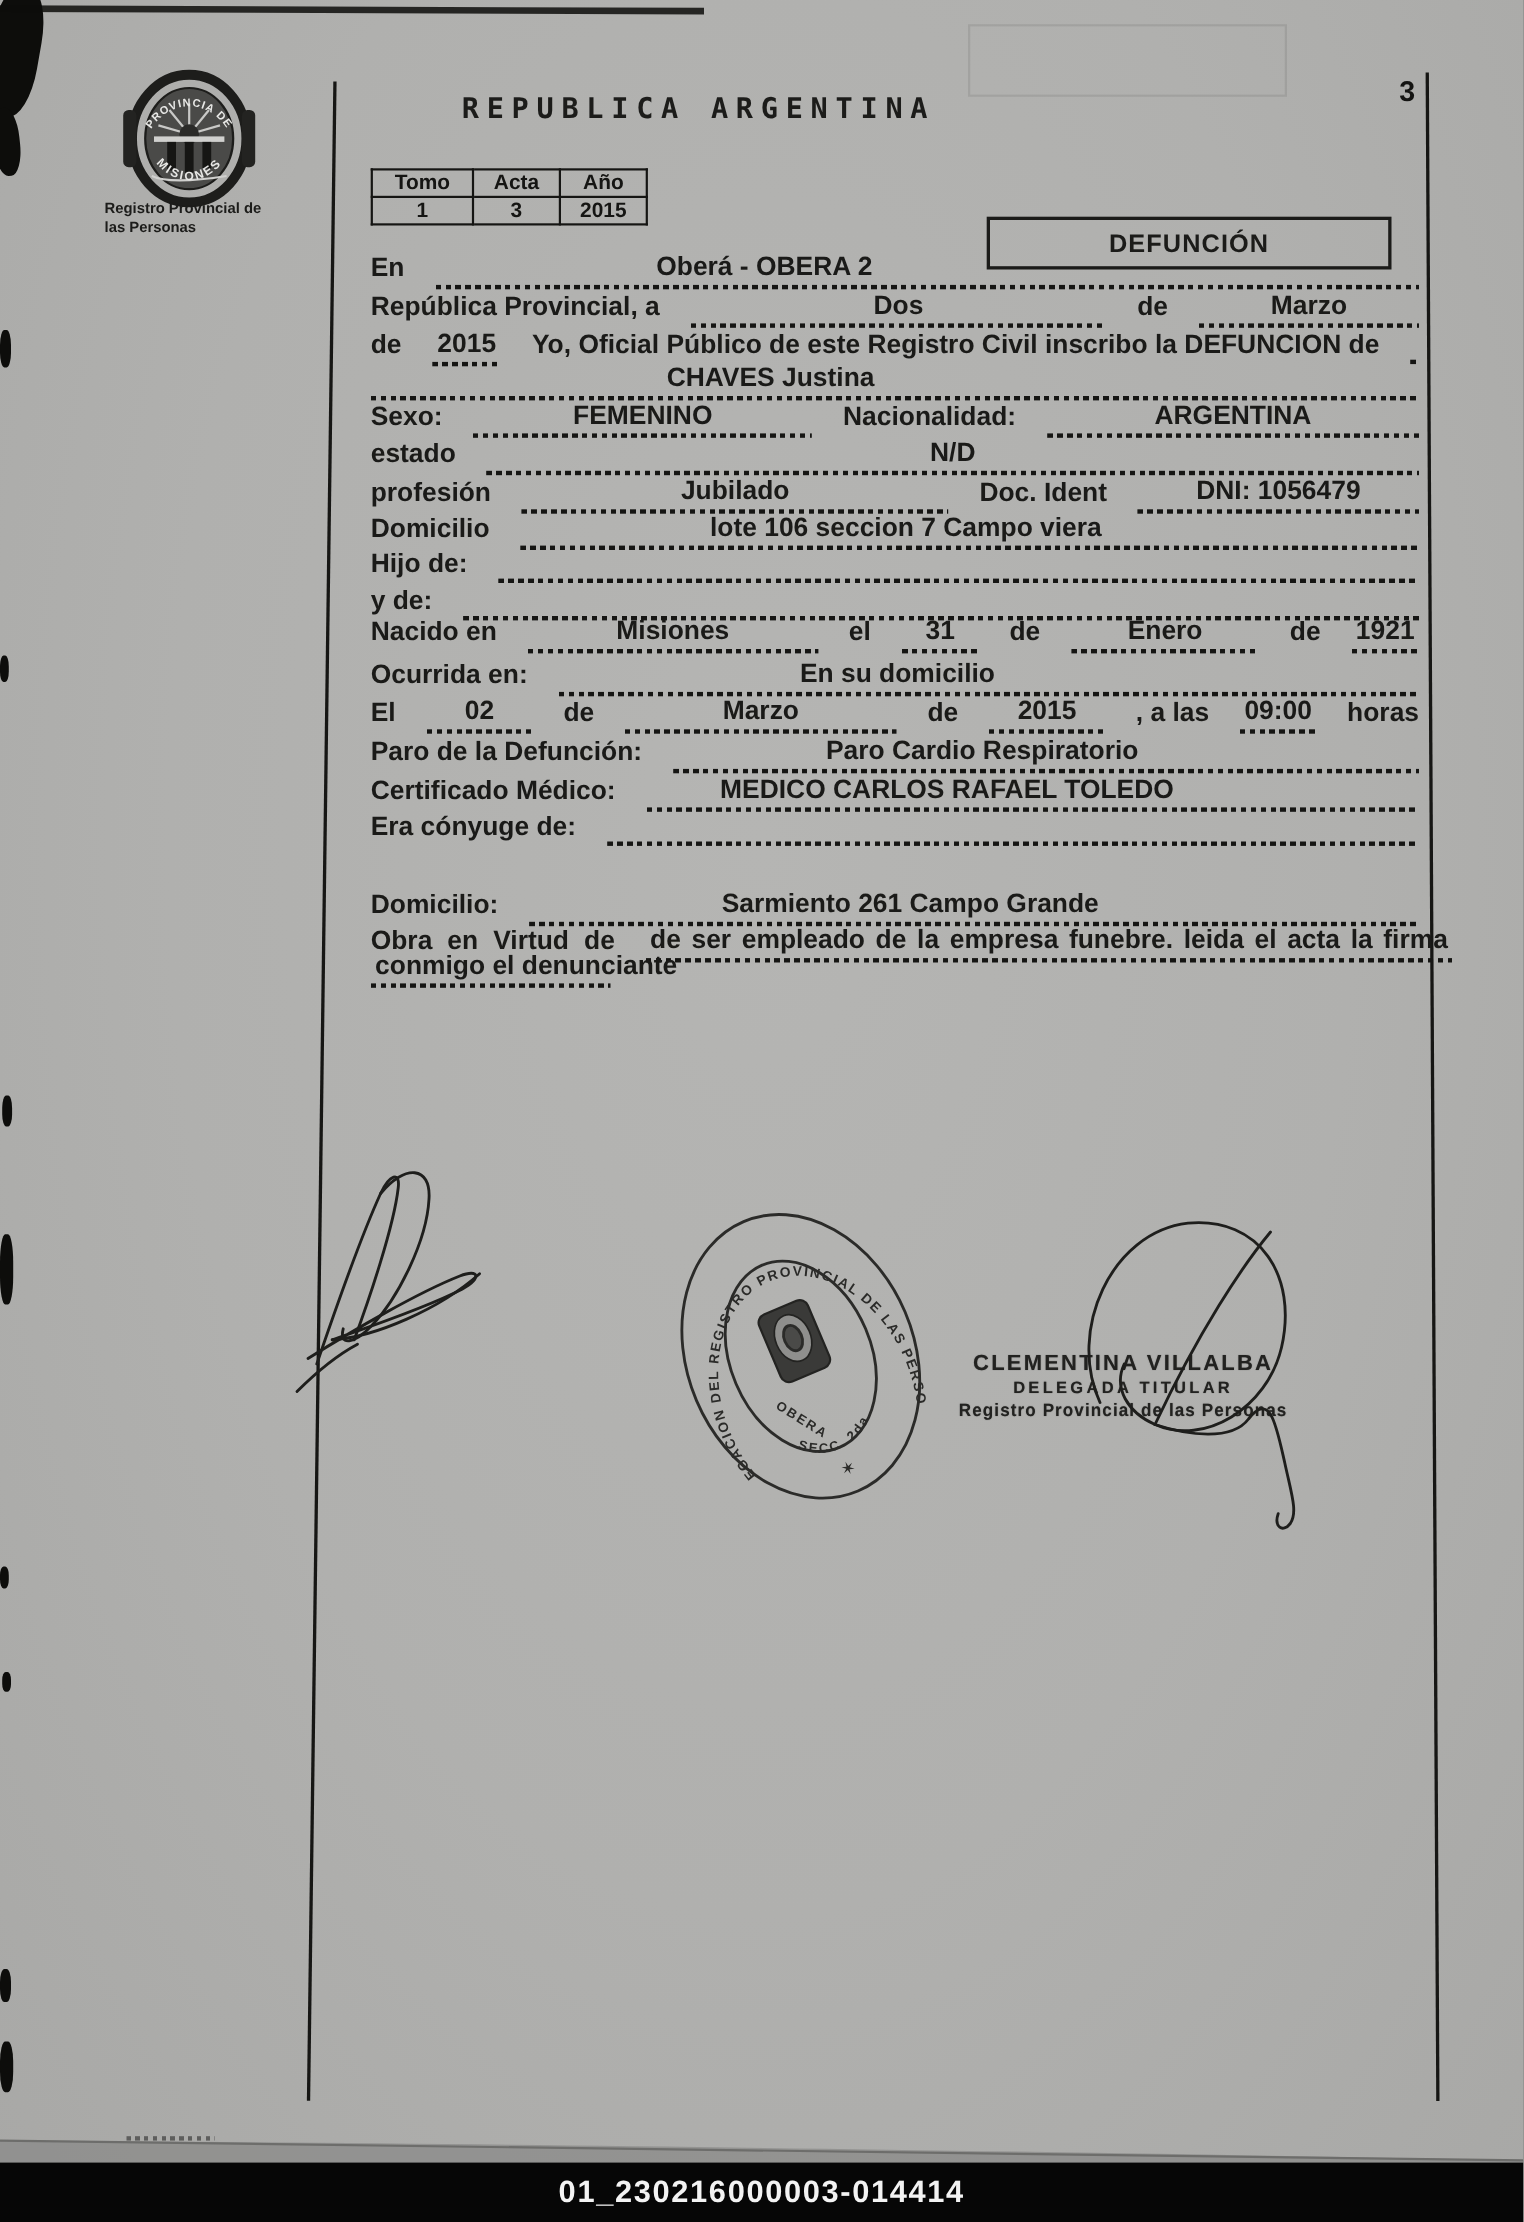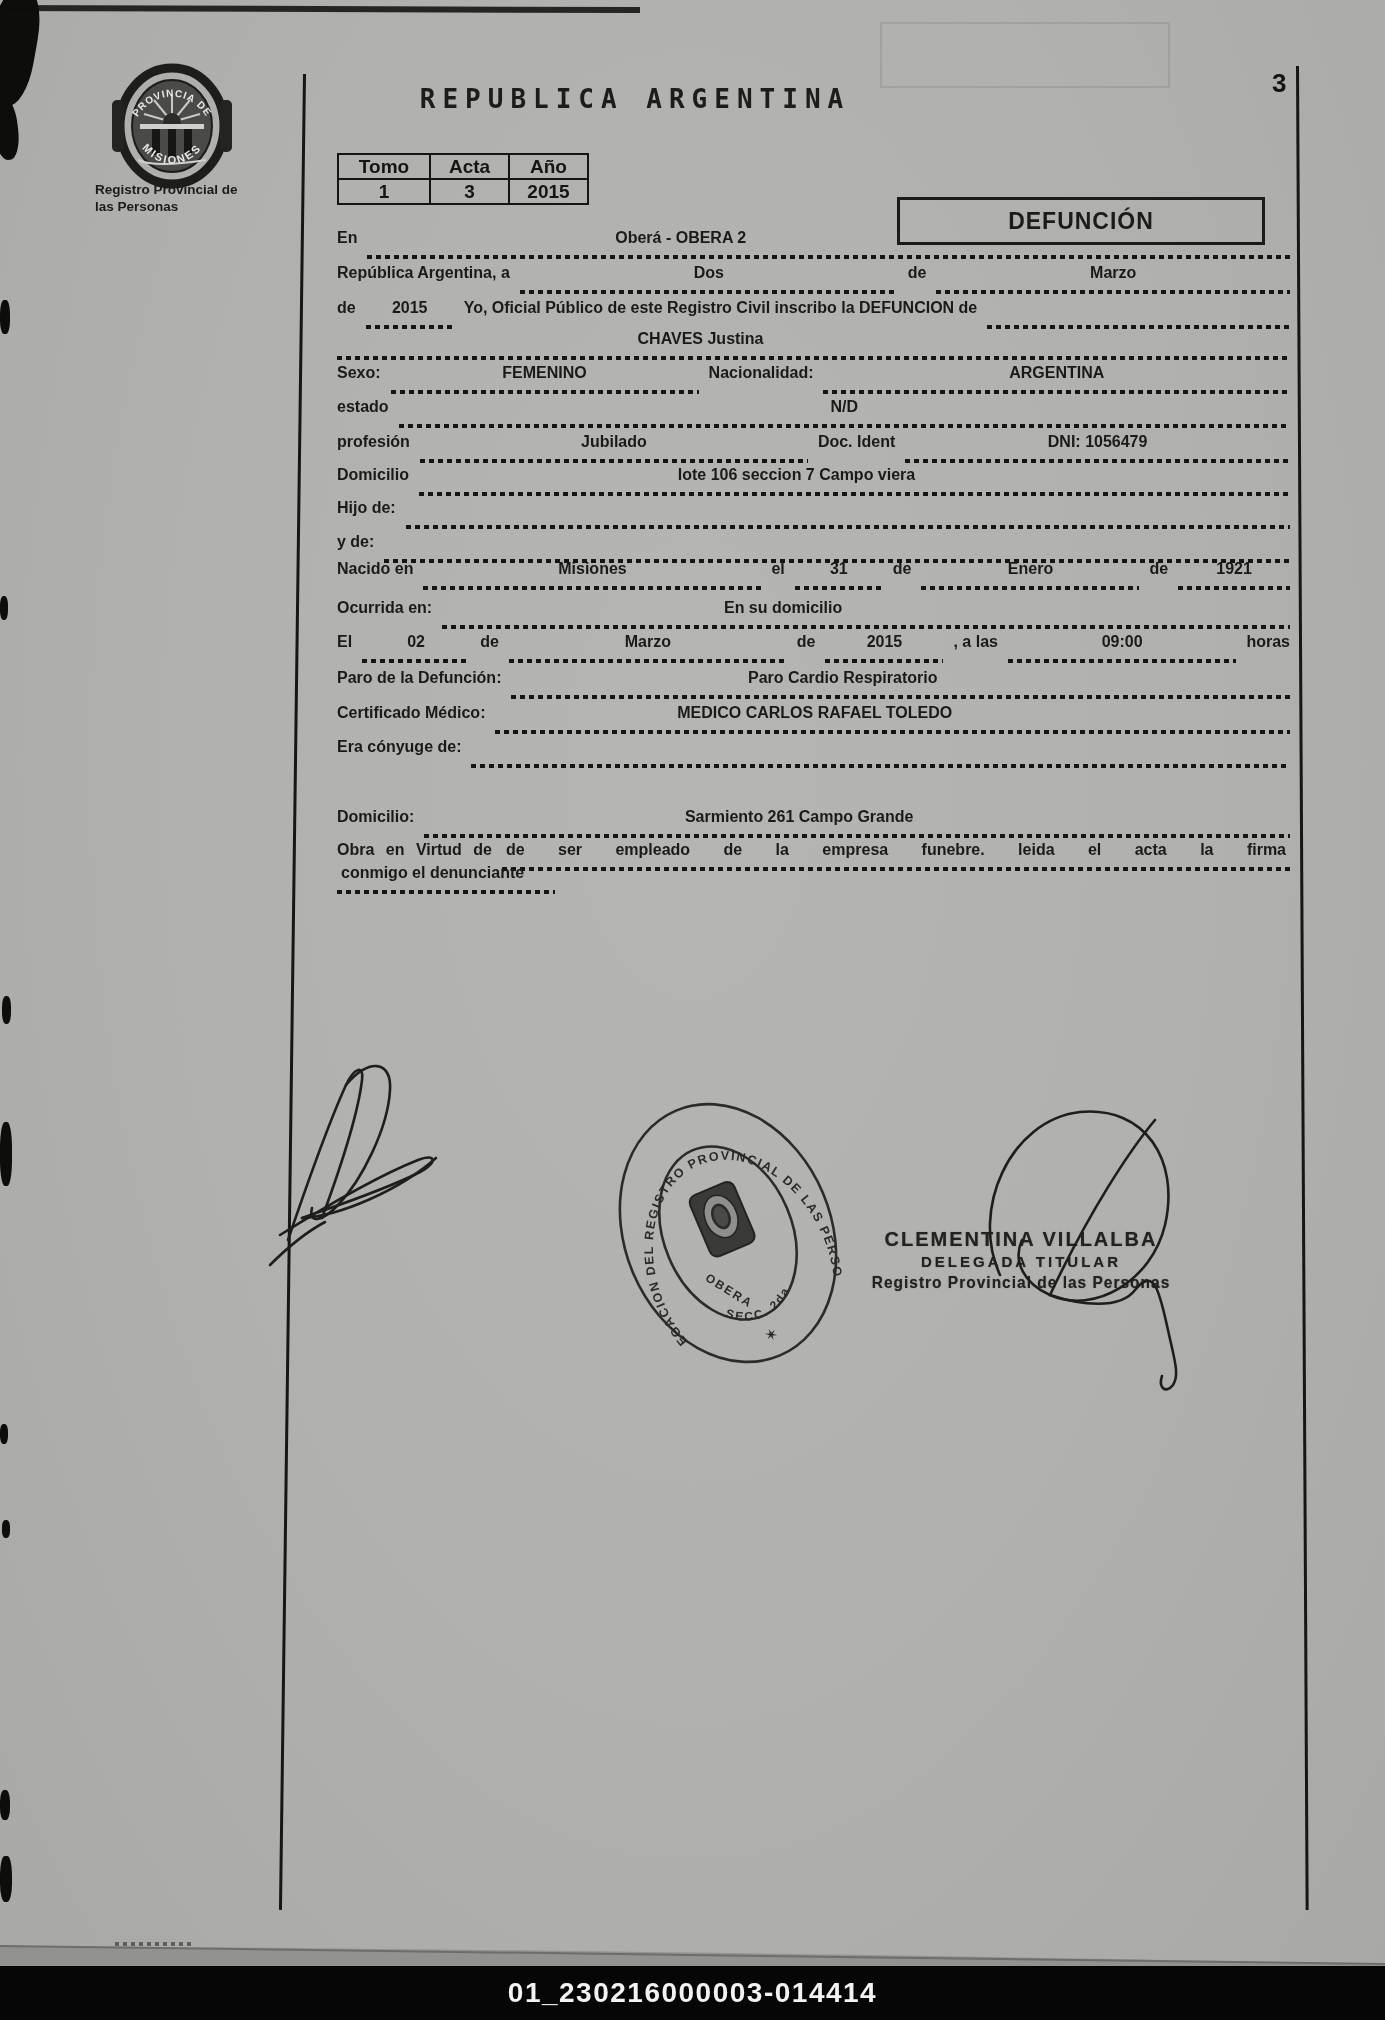--- a/index.html
+++ b/index.html
@@ -3,22 +3,22 @@
 <meta charset="utf-8">
 <style>
   html,body{margin:0;padding:0;background:#8e8e8c;}
   #page{position:relative;width:1385px;height:2020px;overflow:hidden;
         background:radial-gradient(ellipse at 50% 38%, #b5b5b3 0%, #b0b0ae 55%, #a8a8a6 100%);
         font-family:"Liberation Sans", sans-serif;color:#191917;}
   .abs{position:absolute;}
   
   .vline{position:absolute;width:3px;background:#161614;}
   
-  .row{position:absolute;left:337px;width:953px;display:flex;align-items:flex-start;gap:10px;
-       font-weight:bold;font-size:16px;line-height:1.15;color:#1a1a18;}
+  .row{position:absolute;left:337px;width:953px;display:flex;align-items:center;gap:28px;
+       font-weight:bold;font-size:24px;line-height:1.15;color:#1a1a18;}
   .lbl{white-space:nowrap;padding-bottom:4px;}
   .dv{text-align:center;white-space:nowrap;padding:0 4px 6px;min-height:24px;
       background:repeating-linear-gradient(90deg,#151513 0 5px,rgba(0,0,0,0) 5px 9px) left bottom/100% 4px no-repeat;}
   .grow{flex:1 1 auto;}
   
   .title{position:absolute;left:400px;top:84px;width:470px;text-align:center;
          font-family:"DejaVu Sans Mono", monospace;font-size:26px;letter-spacing:7px;color:#1c1c1a;font-weight:bold;}
   table.reg{position:absolute;left:337px;top:153px;border-collapse:collapse;font-weight:bold;font-size:19px;color:#151513;}
   table.reg td{border:2.5px solid #151513;text-align:center;padding:0;height:23px;}
   table.reg td.c1{width:90px;} table.reg td.c2{width:77px;} table.reg td.c3{width:77px;}
@@ -121,21 +121,21 @@
   <div class="defbox">
     <span>DEFUNCIÓN</span>
   </div>
 
   <div class="row" style="top:229px;">
     <span class="lbl">En</span>
     <span class="dv grow" style="padding-right:300px;">Oberá - OBERA 2</span>
   </div>
 
   <div class="row" style="top:264px;">
-    <span class="lbl">República Argentina, a</span>
+    <span class="lbl">República Provincial, a</span>
     <span class="dv" style="width:370px;">Dos</span>
     <span class="lbl">de</span>
     <span class="dv grow">Marzo</span>
   </div>
 
   <div class="row" style="top:299px;">
     <span class="lbl">de</span>
     <span class="dv" style="width:80px;">2015</span>
     <span class="lbl">Yo, Oficial Público de este Registro Civil inscribo la DEFUNCION de</span>
     <span class="dv grow"></span>

